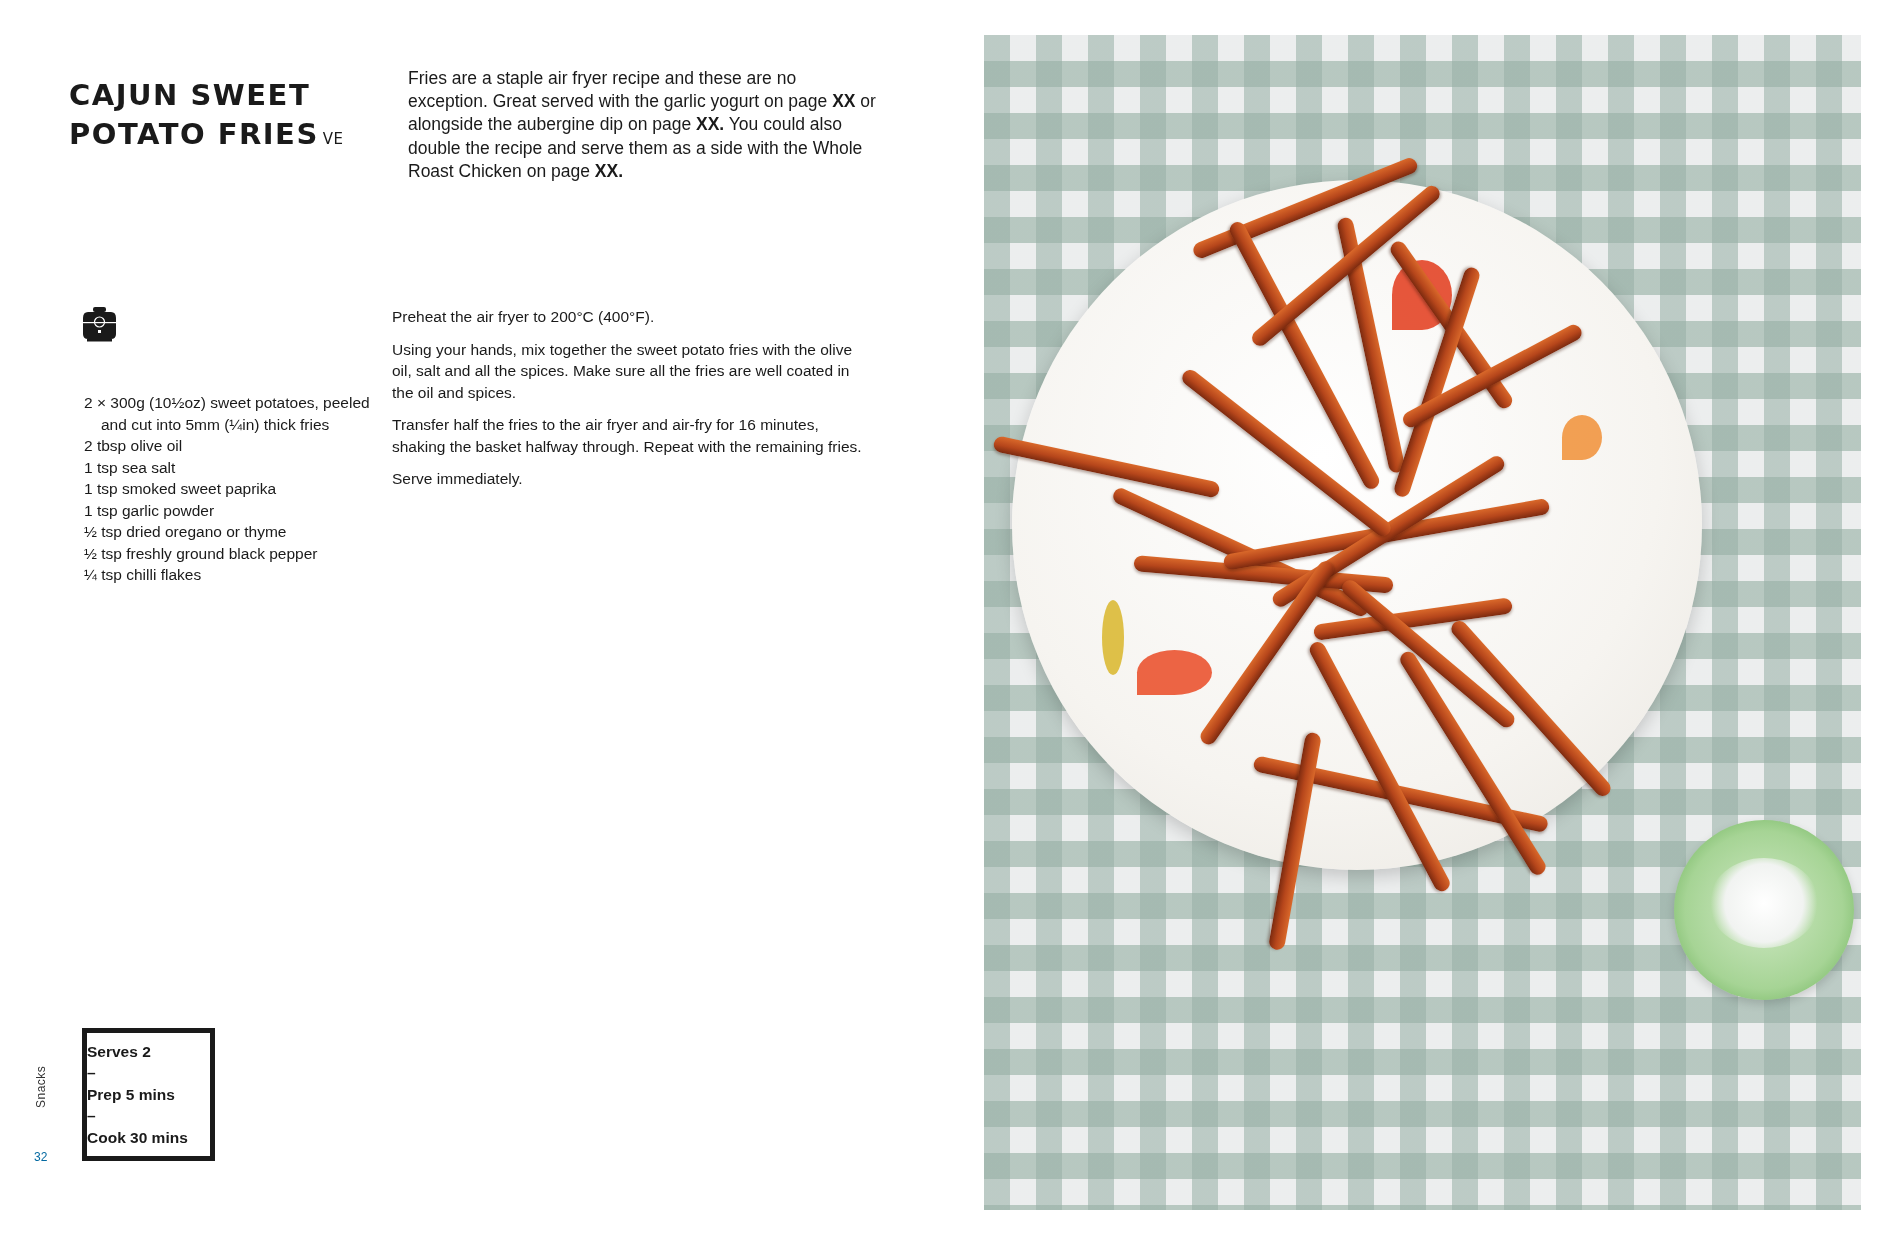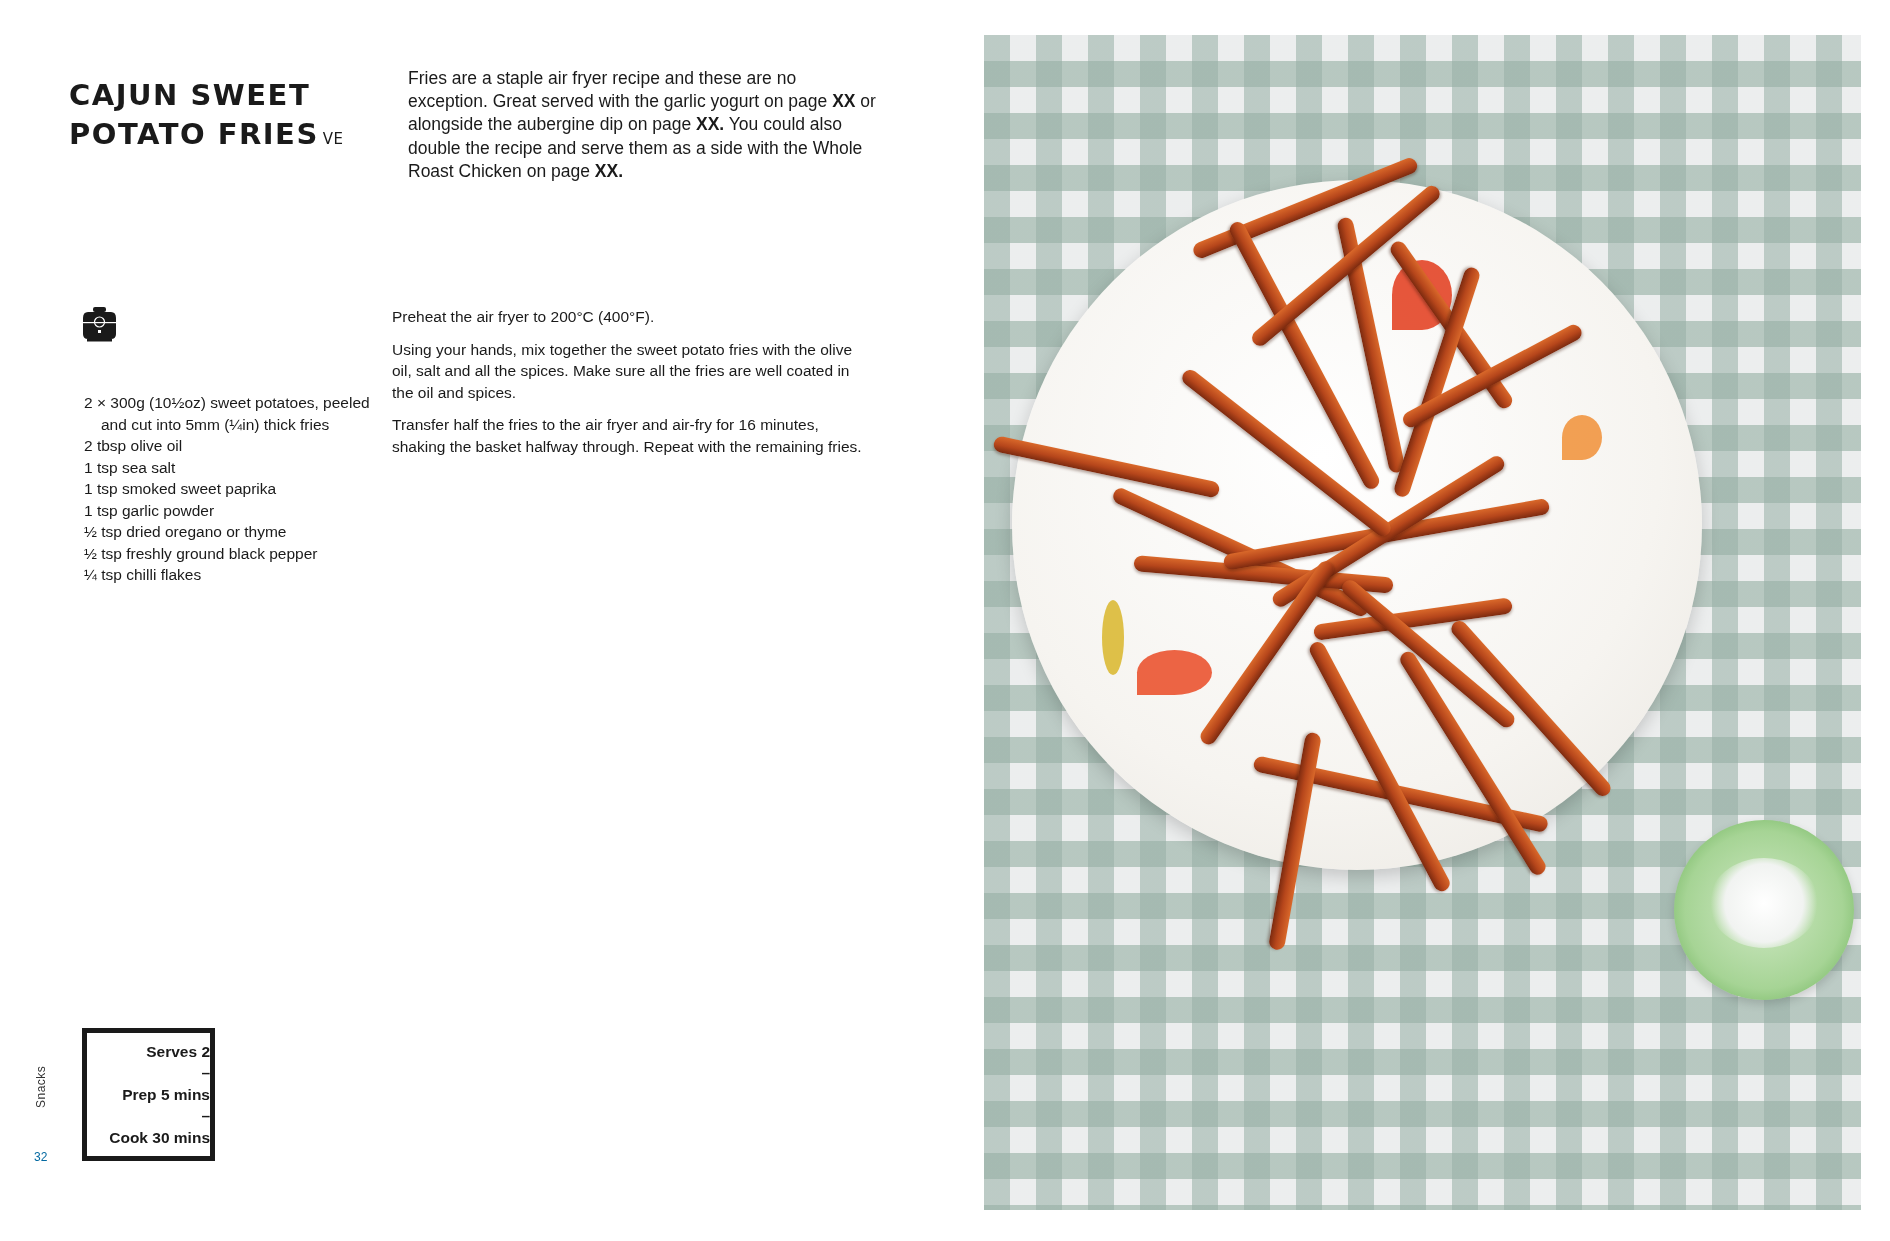--- a/index.html
+++ b/index.html
@@ -60,21 +60,21 @@
       font-size: 15.5px;
       line-height: 21.5px;
       color: #1a1a1a;
     }
     .method p { margin: 0 0 11px 0; }
     .info-box {
       position: absolute; left: 82px; top: 1028px;
       width: 123px; height: 123px;
       border: 5px solid #1a1a1a;
       display: flex; flex-direction: column;
-      align-items: flex-end; justify-content: center;
+      align-items: flex-start; justify-content: center;
       font-size: 15.5px;
       font-weight: bold;
       line-height: 21.5px;
       text-align: center;
     }
     .side-label {
       position: absolute; left: 34px; top: 1108px;
       transform: rotate(-90deg);
       transform-origin: left top;
       font-size: 12px;
@@ -155,20 +155,21 @@
   <li>1 tsp garlic powder</li>
   <li>½ tsp dried oregano or thyme</li>
   <li>½ tsp freshly ground black pepper</li>
   <li>¼ tsp chilli flakes</li>
 </ul>
 
 <div class="method">
   <p>Preheat the air fryer to 200°C (400°F).</p>
   <p>Using your hands, mix together the sweet potato fries with the olive oil, salt and all the spices. Make sure all the fries are well coated in the oil and spices.</p>
   <p>Transfer half the fries to the air fryer and air-fry for 16 minutes, shaking the basket halfway through. Repeat with the remaining fries.</p>
+  <p>Serve immediately.</p>
 </div>
 
 <div class="info-box">
   <div>Serves 2</div>
   <div>–</div>
   <div>Prep 5 mins</div>
   <div>–</div>
   <div>Cook 30 mins</div>
 </div>
 

